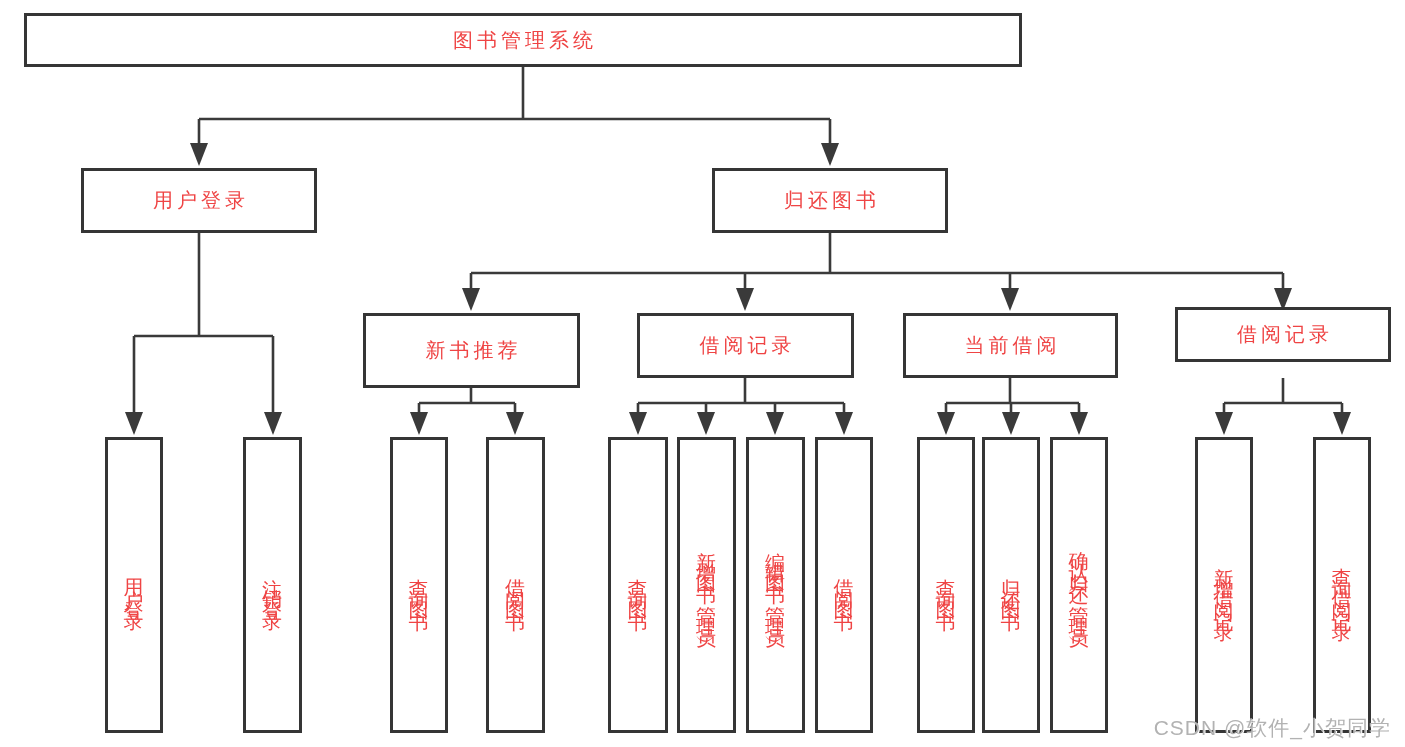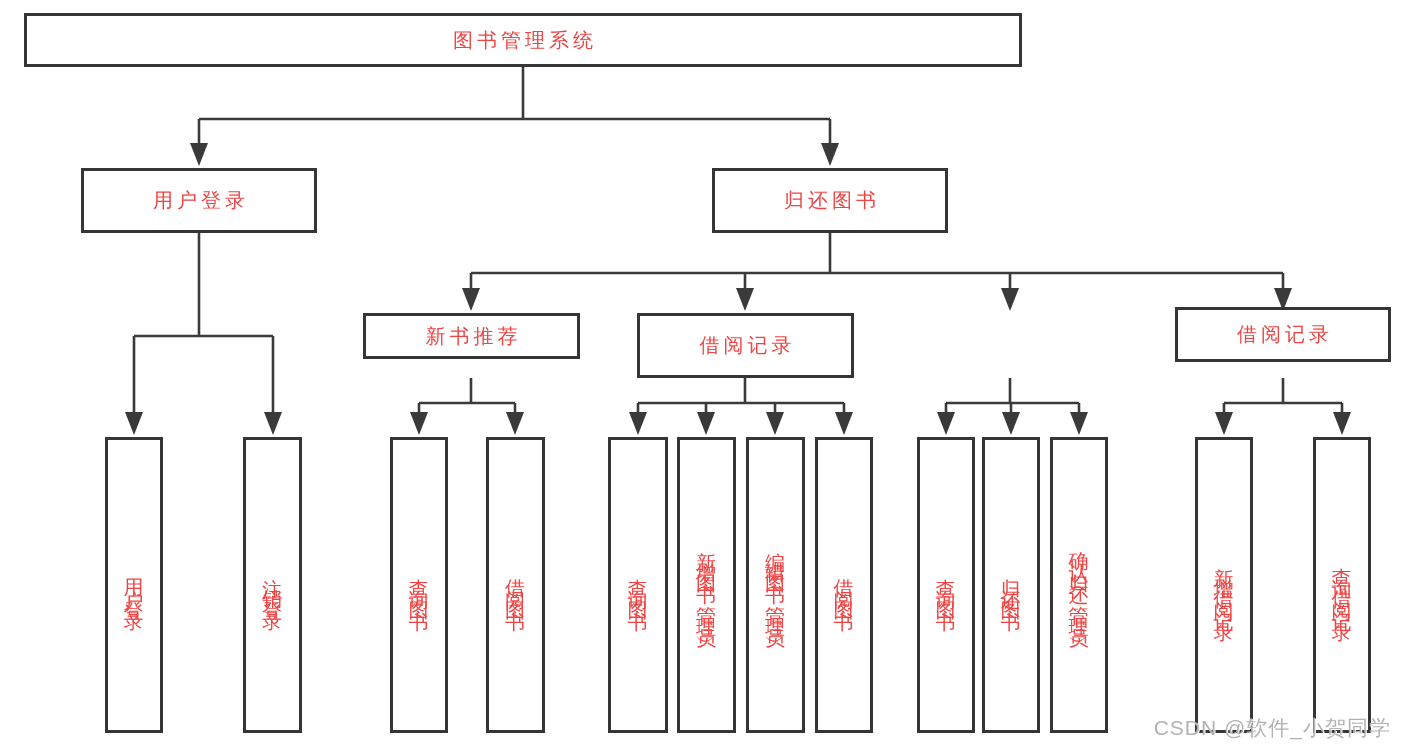--- a/index.html
+++ b/index.html
@@ -112,25 +112,28 @@
     <span class="label">图书管理系统</span>
   </div>
 
   <div class="box h" style="left:81px;top:168px;width:236px;height:65px">
     <span class="label">用户登录</span>
   </div>
   <div class="box h" style="left:712px;top:168px;width:236px;height:65px">
     <span class="label">归还图书</span>
   </div>
 
-  <div class="box h" style="left:363px;top:313px;width:217px;height:46px">
+  <div class="box h" style="left:363px;top:313px;width:217px;height:75px">
     <span class="label">新书推荐</span>
   </div>
   <div class="box h" style="left:637px;top:313px;width:217px;height:65px">
     <span class="label">借阅记录</span>
+  </div>
+  <div class="box h" style="left:903px;top:313px;width:215px;height:65px">
+    <span class="label">当前借阅</span>
   </div>
   <div class="box h" style="left:1175px;top:307px;width:216px;height:55px">
     <span class="label">借阅记录</span>
   </div>
 
   <div class="box v" style="left:105px;top:437px;width:58px;height:296px">
     <span class="label">用户登录</span>
   </div>
   <div class="box v" style="left:243px;top:437px;width:59px;height:296px">
     <span class="label">注销登录</span>

